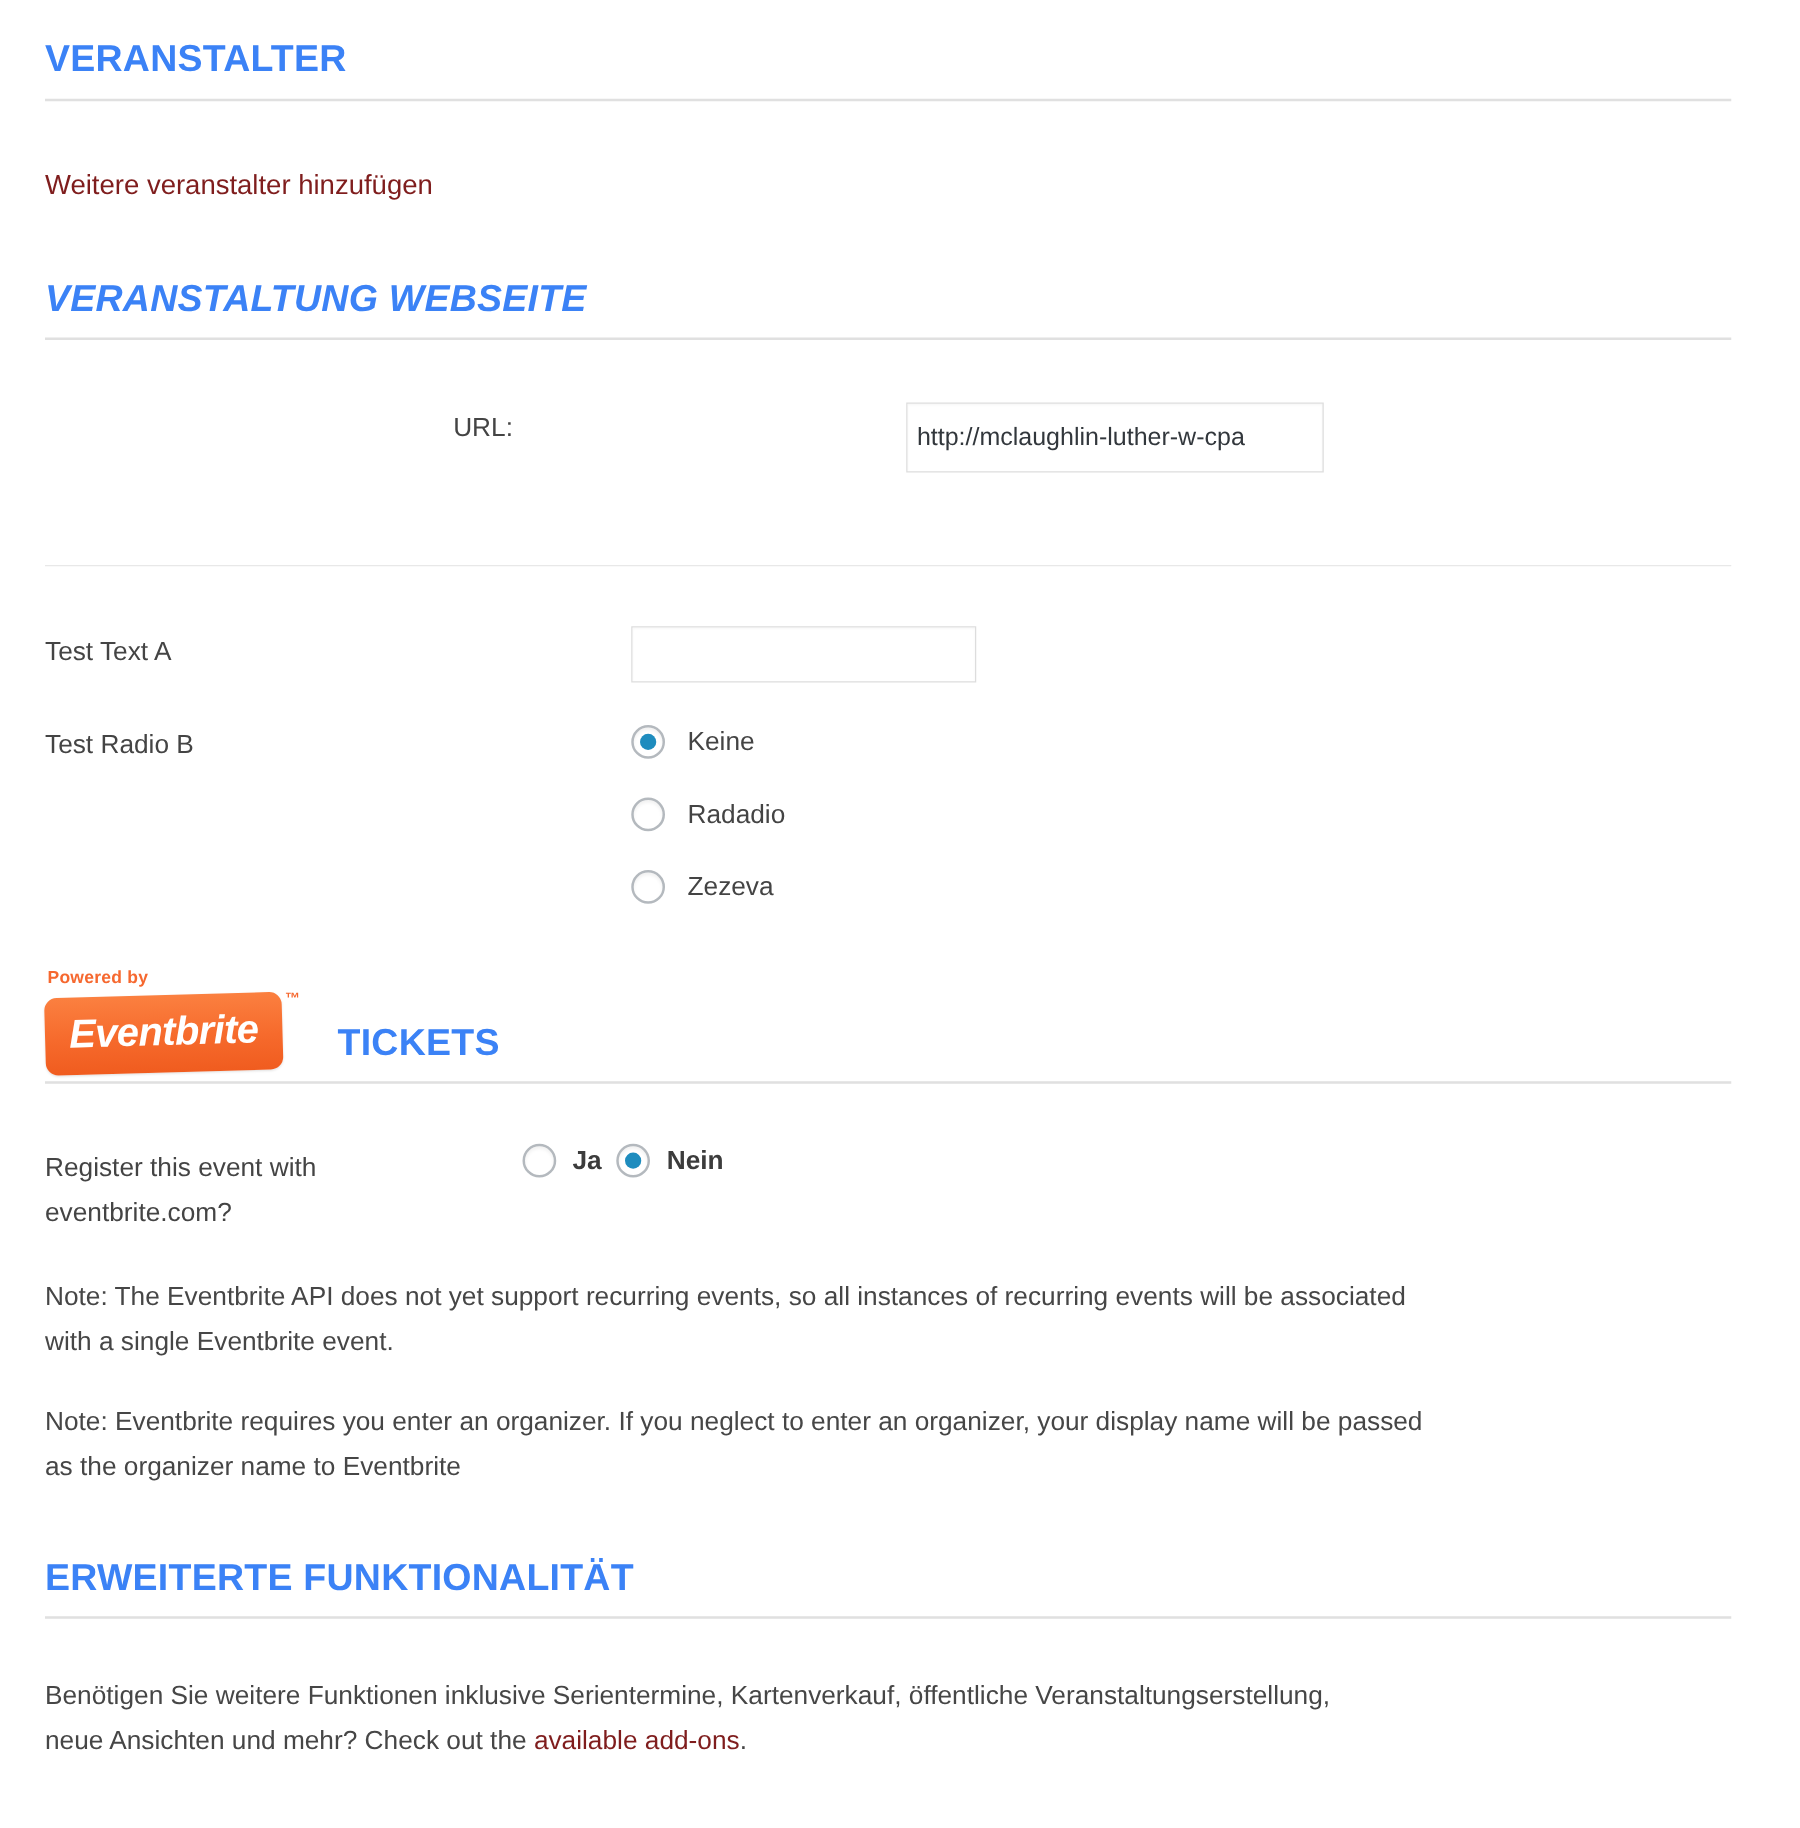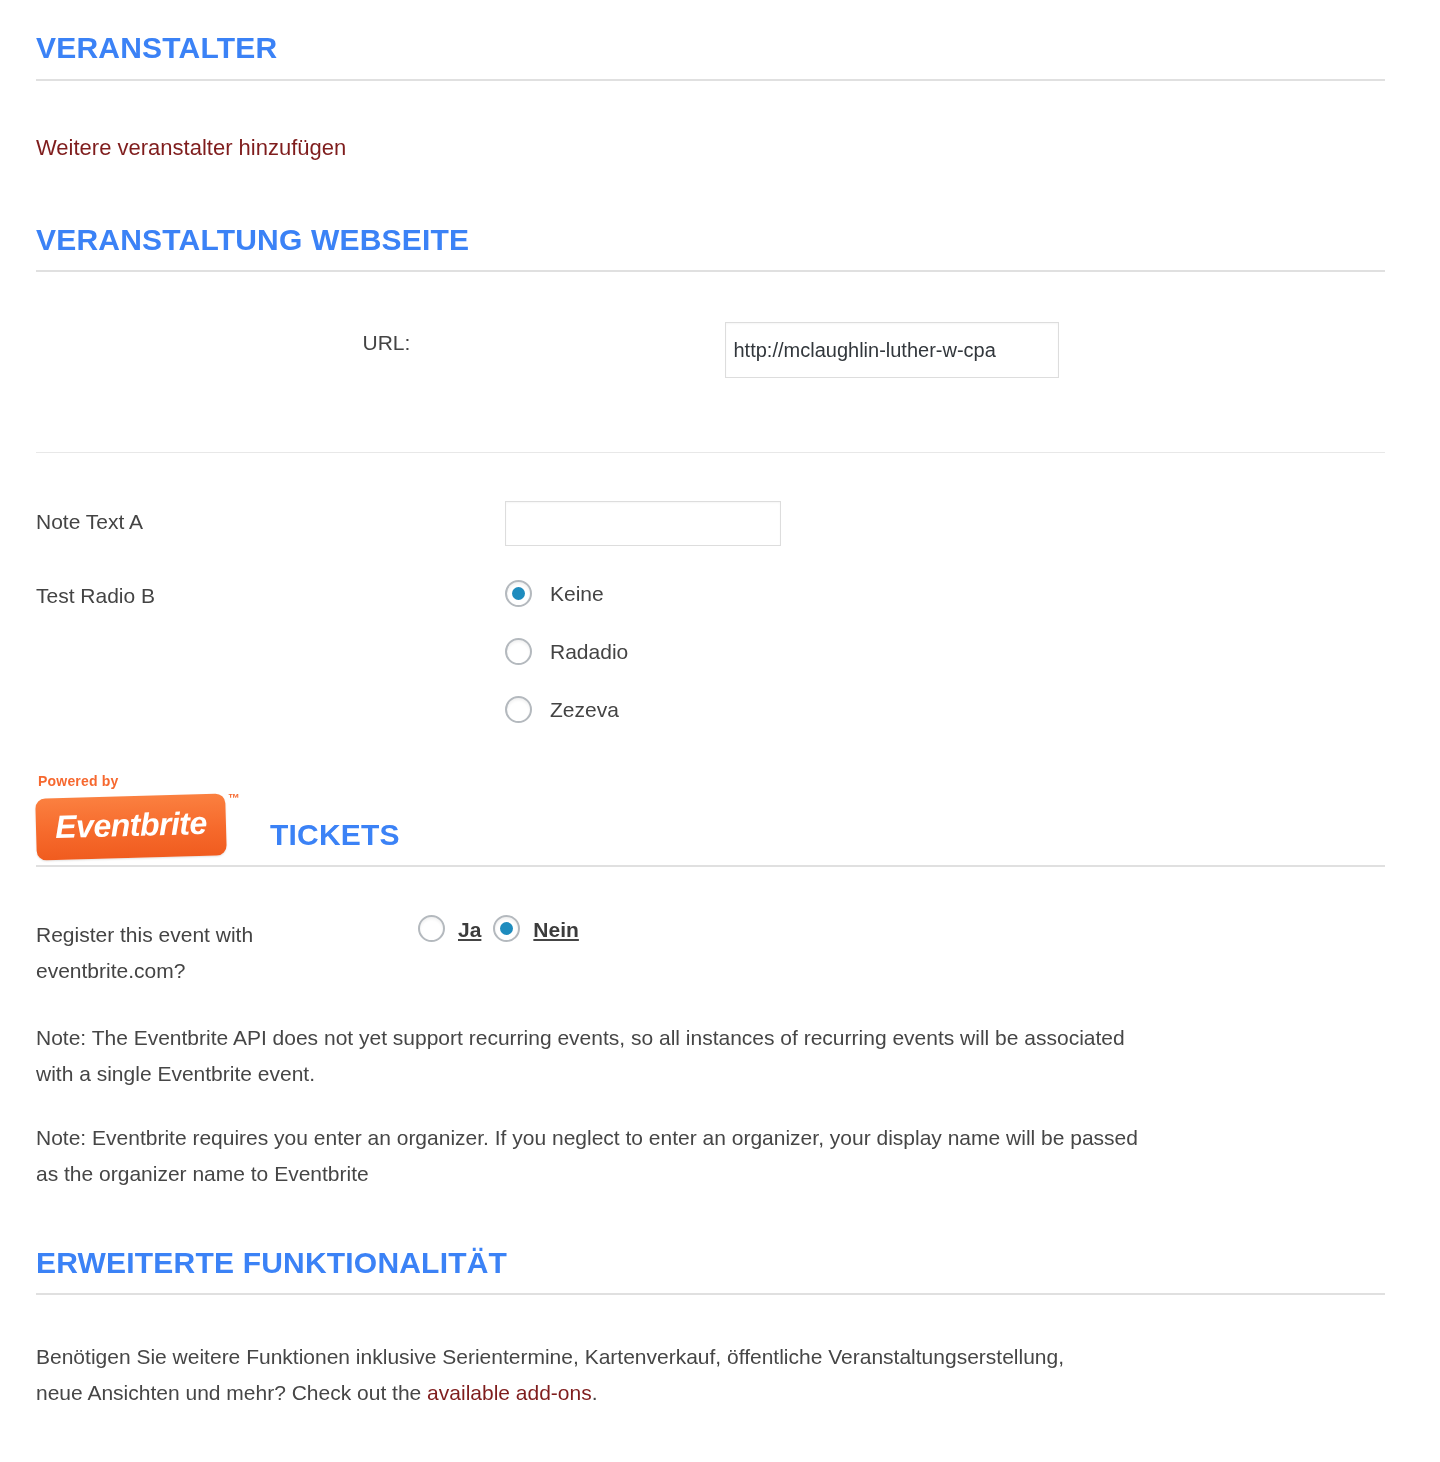--- a/index.html
+++ b/index.html
@@ -25,21 +25,21 @@
   a.link {
     color: #7f1d1d;
     cursor: pointer;
   }
   .add-organizer-link {
     display: inline-block;
     margin-top: 54px;
     font-size: 22px;
   }
 
-  .sec2-title { margin-top: 64px; }
+  .sec2-title { margin-top: 64px; font-style: italic; }
   .divider.d1 { margin-top: 16px; }
   .divider.d2 { margin-top: 15px; }
 
   
   .row { display: flex; align-items: flex-start; }
   .row .label {
     font-size: 21px;
     color: #444444;
     line-height: 1.35;
     padding-top: 7px;
@@ -132,21 +132,21 @@
     font-size: 12px;
     font-weight: 700;
   }
   .tickets-title { margin-left: 38px; padding-bottom: 8px; }
   .divider.d-tickets { margin-top: 7px; }
 
   
   .register-row { margin-top: 48px; gap: 20px; }
   .register-row .label { width: 362px; flex: 0 0 362px; max-width: 362px; padding-top: 2px; line-height: 1.7; }
   .inline-radios { display: flex; align-items: center; }
-  .inline-radio { display: flex; align-items: flex-end; cursor: pointer; text-decoration: underline; }
+  .inline-radio { display: flex; align-items: center; cursor: pointer; }
   .inline-radio .radio-label {
     margin-left: 13px;
     margin-right: 12px;
     font-size: 21px;
     font-weight: 700;
     color: #3c3c3c;
   }
   .inline-radio:last-child .radio-label { margin-right: 0; }
 
   
@@ -179,21 +179,21 @@
 
     <div class="row url-row">
       <div class="label">URL:</div>
       <input class="text-input url-input" type="text" value="http://mclaughlin-luther-w-cpa" style="">
     </div>
 
     <div class="divider thin mid"></div>
 
     
     <div class="row testtext-row">
-      <div class="label">Note Text A</div>
+      <div class="label">Test Text A</div>
       <input class="text-input test-input" type="text" value="" style="">
     </div>
 
     
     <div class="row testradio-row">
       <div class="label">Test Radio B</div>
       <div class="radio-group">
         <div class="radio-item">
           <span class="radio checked"></span>
           <span class="radio-label">Keine</span>

